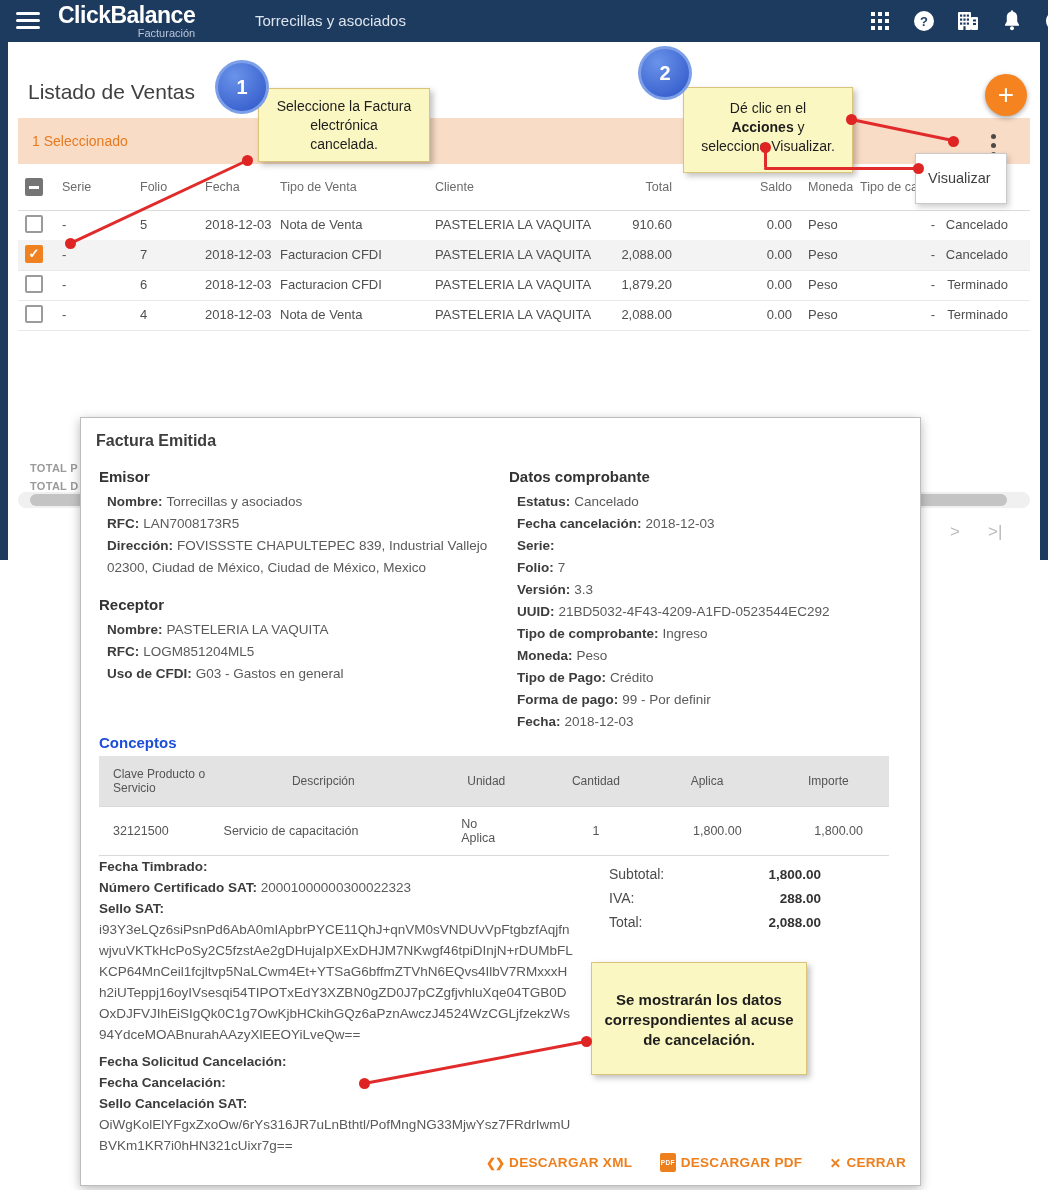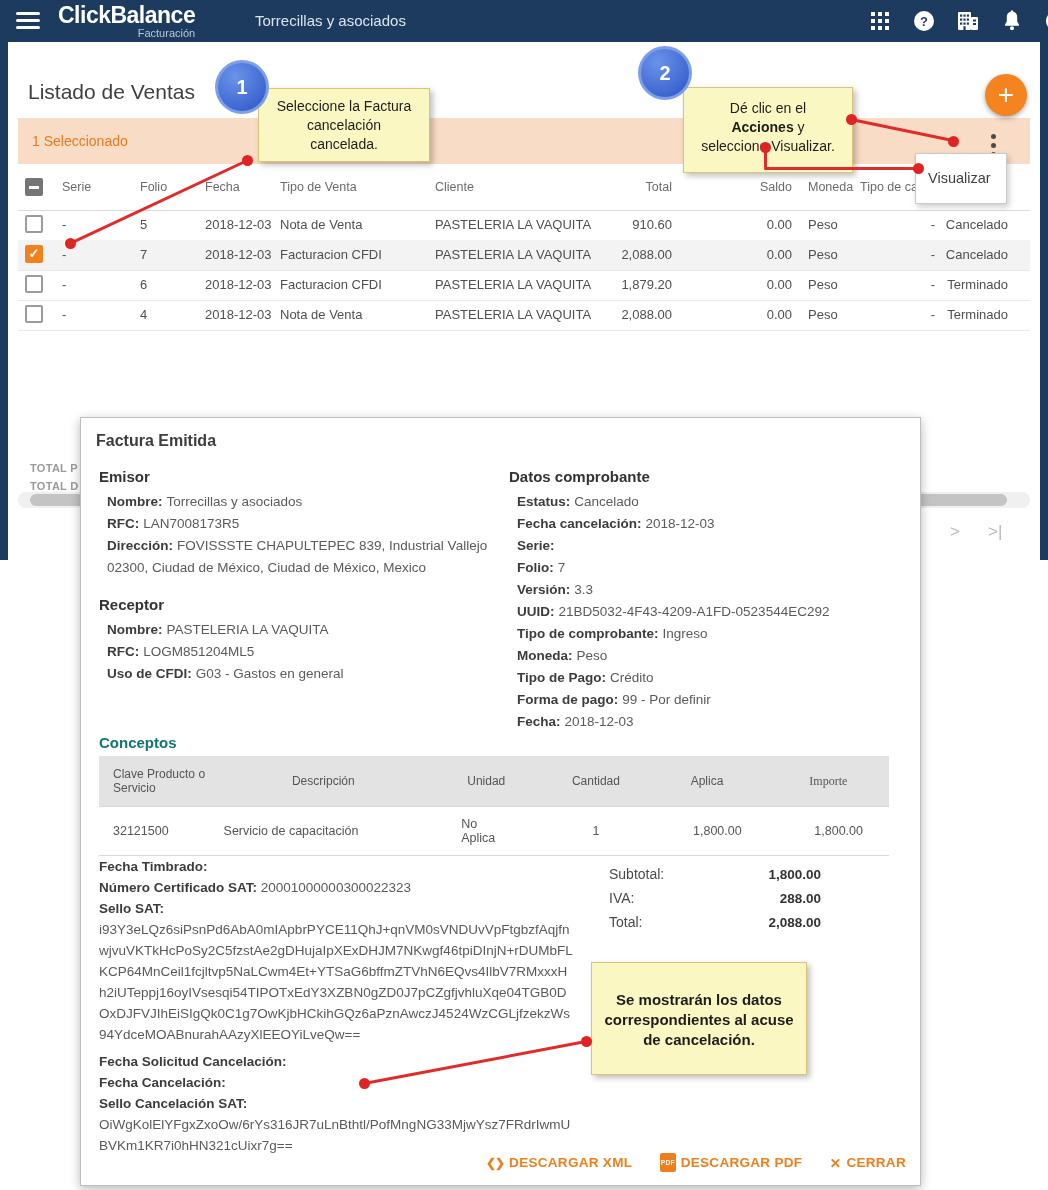--- a/index.html
+++ b/index.html
@@ -54,27 +54,27 @@
   
   .modal{position:absolute;left:80px;top:417px;width:841px;height:769px;background:#fff;
          border:1px solid #bdbdbd;box-shadow:0 3px 10px rgba(0,0,0,.28);z-index:10;box-sizing:border-box;}
   .mtitle{position:absolute;left:15px;top:14px;font-size:16px;font-weight:600;color:#3d3d3d;}
   .mhead{font-size:15px;font-weight:bold;color:#333;margin-bottom:6px;}
   .colL{position:absolute;left:18px;top:50px;width:400px;}
   .colR{position:absolute;left:428px;top:50px;width:400px;}
   .fline{font-size:13.5px;line-height:22px;color:#5a5a5a;white-space:nowrap;margin-left:8px;}
   .fl{font-weight:bold;color:#3c3c3c;margin-right:4px;}
   .gap{height:17px;}
-  .chead{position:absolute;left:18px;top:316px;font-size:15px;font-weight:bold;color:#0f766e;text-align:center;}
+  .chead{position:absolute;left:18px;top:316px;font-size:15px;font-weight:bold;color:#1d4ed8;text-align:center;}
   .ctab{position:absolute;left:18px;top:338px;width:790px;border-bottom:1px solid #d9d9d9;}
   .ctab table{border-collapse:collapse;width:790px;font-size:12px;color:#555;}
   .ctab th{background:#e3e3e3;font-weight:normal;height:46px;text-align:center;padding:2px 4px;}
   .ctab th.l{text-align:left;padding-left:14px;}
   .ctab td{height:44px;padding:2px 4px;font-size:12.5px;border-top:1px solid #d9d9d9;}
-  .w1{width:110px;} .w2{width:220px;} .w3{width:120px;} .w4{width:100px;} .w5{width:120px;} .w6{width:120px;font-family:Liberation Serif, serif;}
+  .w1{width:110px;} .w2{width:220px;} .w3{width:120px;} .w4{width:100px;} .w5{width:120px;} .w6{width:120px;}
   .tdr{text-align:right;padding-right:26px !important;}
   .tdc{text-align:center;}
   .noapl{display:block;width:50px;margin:0 auto;text-align:left;}
   .stamp{position:absolute;left:18px;top:438px;width:490px;font-size:13.5px;line-height:21px;color:#5a5a5a;}
   .stamp .b{font-weight:bold;color:#3c3c3c;}
   .sello div{white-space:nowrap;}
   .mt6{margin-top:6px;}
   .totbox{position:absolute;left:528px;top:444px;width:212px;}
   .totrow{display:flex;justify-content:space-between;height:24px;align-items:center;}
   .totlabel{font-size:14px;color:#4a4a4a;}
@@ -382,21 +382,21 @@
 
   <div class="callout" style="left:215px;top:60px;">
     <div class="in">1</div>
   </div>
   <div class="callout" style="left:638px;top:46px;">
     <div class="in">2</div>
   </div>
 
   <div class="note" style="left:258px;top:88px;width:172px;height:74px;padding-top:8px;box-sizing:border-box;">
     <div>Seleccione la Factura</div>
-    <div>cancelación</div>
+    <div>electrónica</div>
     <div>cancelada.</div>
   </div>
   <div class="note" style="left:683px;top:61px;width:170px;height:86px;padding-top:11px;box-sizing:border-box;margin-top:26px;">
     <div>Dé clic en el</div>
     <div><b>Acciones</b><span> y</span></div>
     <div>seleccione Visualizar.</div>
   </div>
   <div class="note" style="left:591px;top:962px;width:216px;height:113px;padding-top:27px;box-sizing:border-box;font-weight:bold;">
     <div style="font-size:15px;line-height:20px;">Se mostrarán los datos</div>
     <div style="font-size:15px;line-height:20px;">correspondientes al acuse</div>

